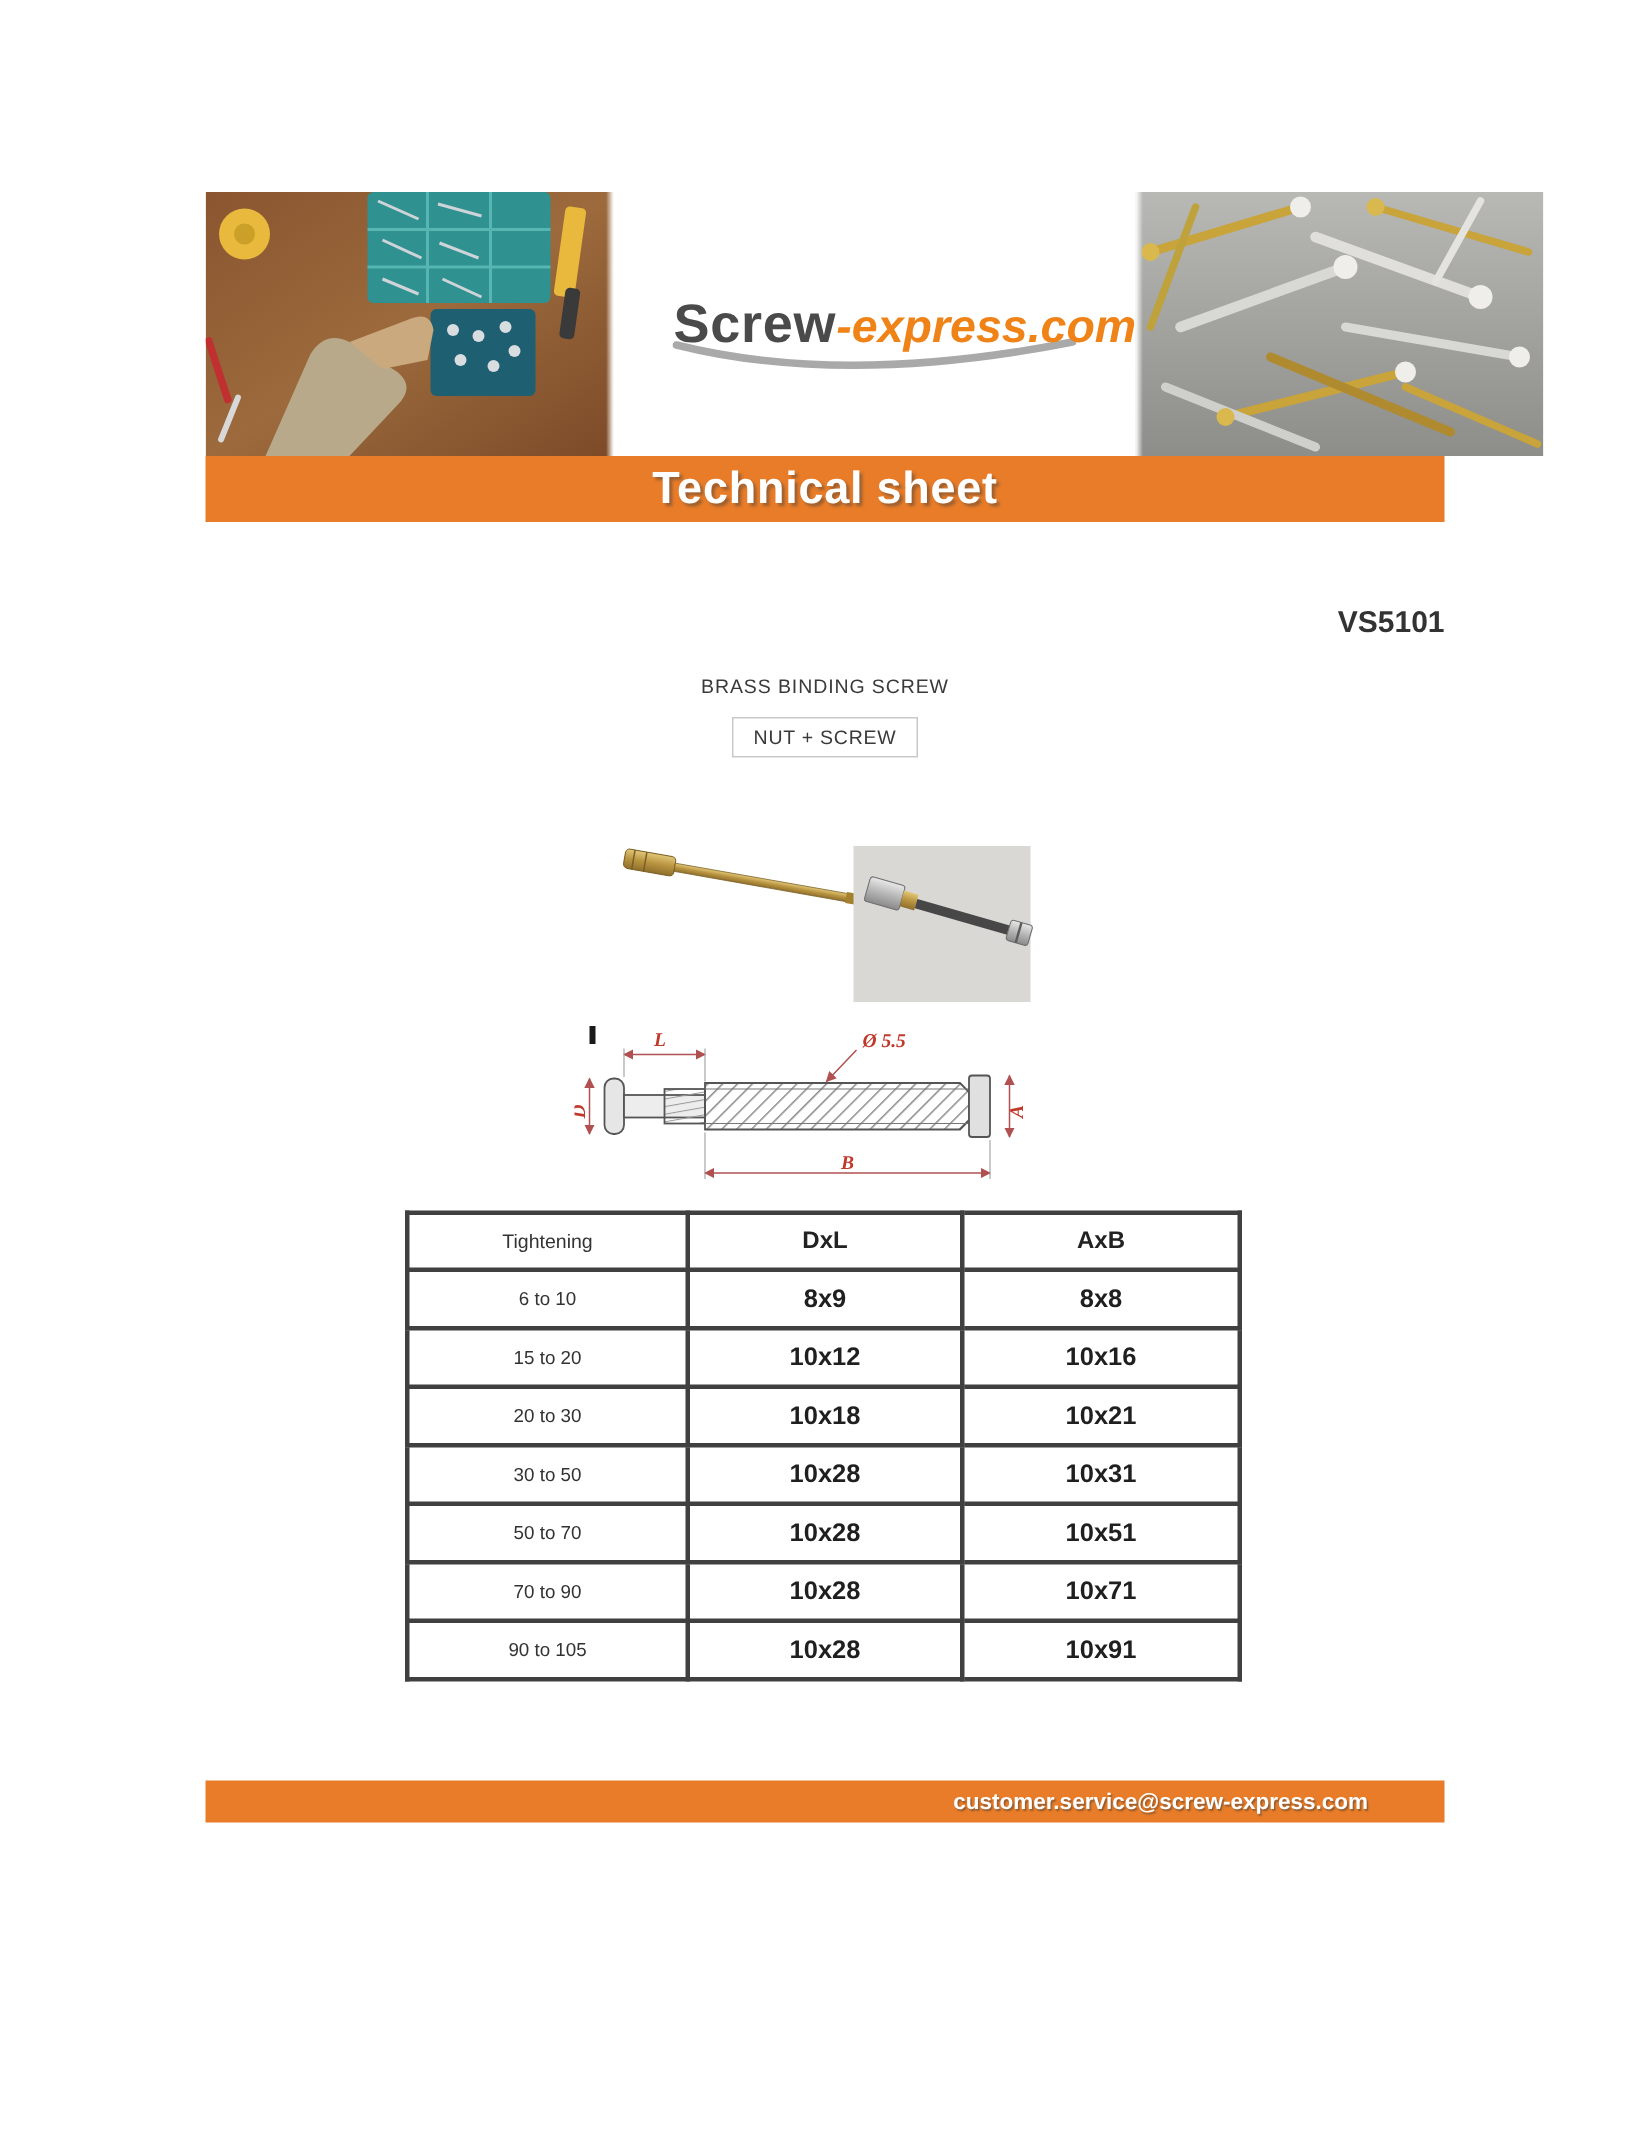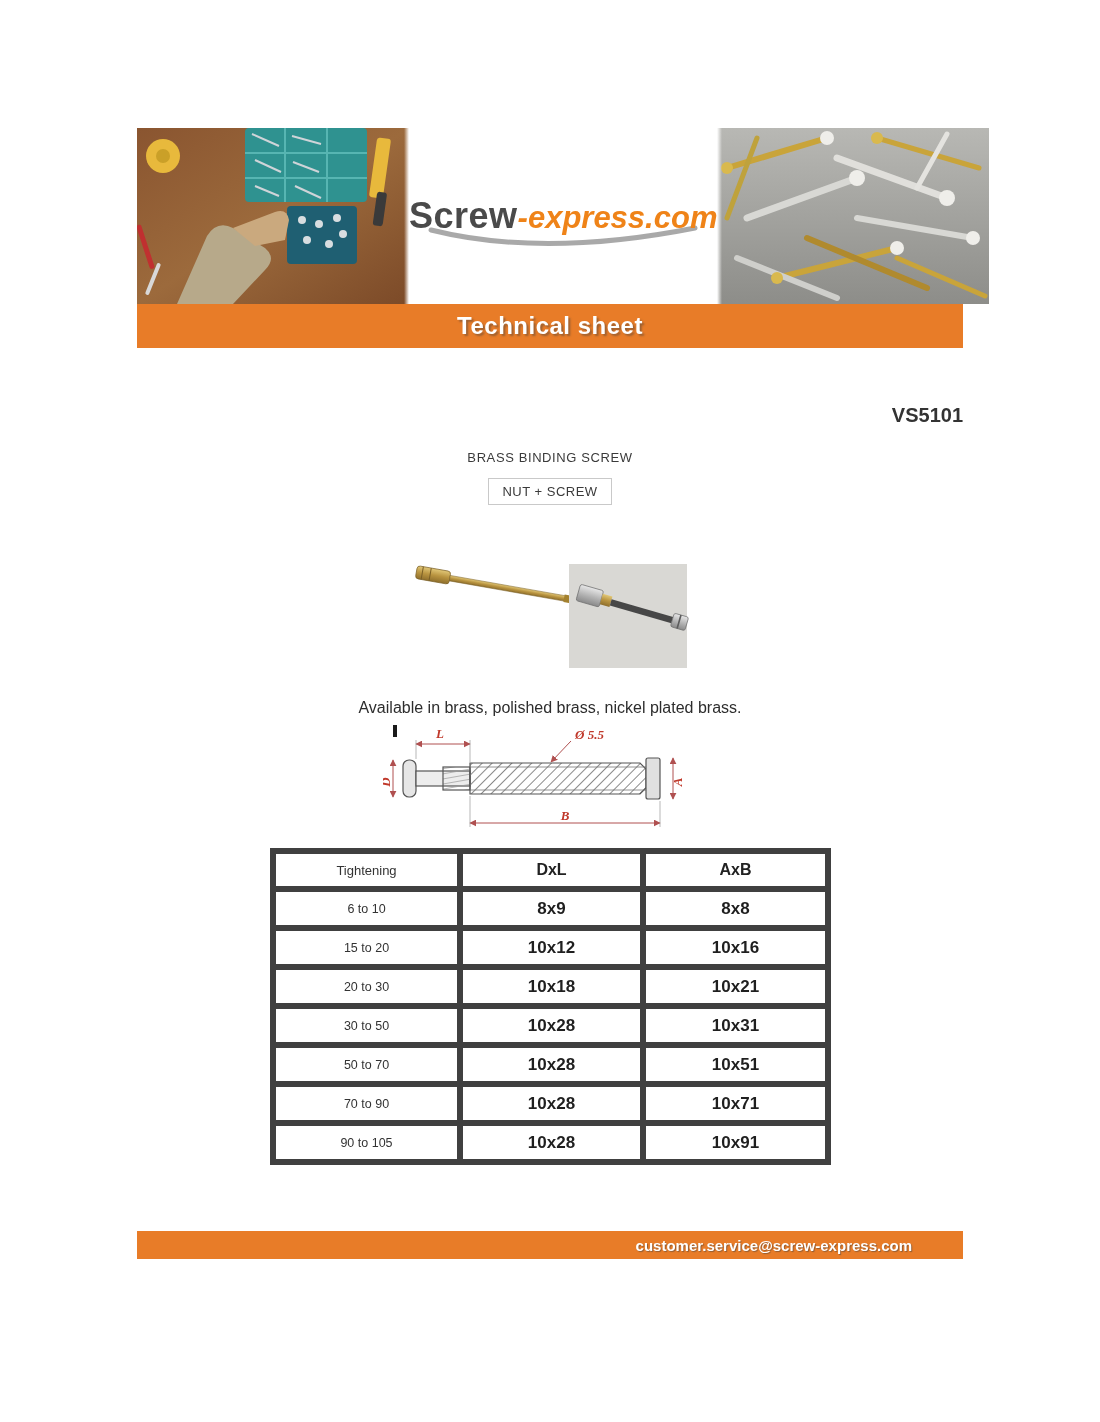--- a/index.html
+++ b/index.html
@@ -9,33 +9,33 @@
     font-family:"Liberation Sans", sans-serif; color:#3c3c3c;
     overflow:hidden;
   }
   .sheet { position:absolute; left:137px; top:128px; width:826px; }
 
   
   .banner { display:flex; height:176px; width:100%; }
   .photo { width:272px; height:176px; position:relative; overflow:hidden; flex:0 0 auto; }
   .photo svg { display:block; width:100%; height:100%; }
   .logo-area { flex:1 1 auto; background:#fff; position:relative;
-    display:flex; flex-direction:column; align-items:center; justify-content:center; }
+    display:flex; flex-direction:column; align-items:center; justify-content:center;padding-left:40px; }
   .logo-line { white-space:nowrap; line-height:1; position:relative; z-index:2; }
   .logo-main { font-size:36px; font-weight:bold; color:#4a4a4a; letter-spacing:.5px; }
   .logo-accent { font-size:31px; font-weight:bold; font-style:italic; color:var(--logo-orange,#EF8318); }
   .swoosh { position:absolute; left:50%; transform:translateX(-50%); top:96px; width:280px; height:30px; z-index:1; }
 
   
   .orange-bar {
     height:44px; background:var(--accent-orange,#E87C28);
     display:flex; align-items:center; justify-content:center;
   }
   .orange-bar .bar-title {
-    color:#fff; font-size:24px; font-weight:bold; letter-spacing:.5px;
+    color:#fff; font-size:30px; font-weight:bold; letter-spacing:.5px;
     text-shadow:2px 2px 2px rgba(60,60,60,.45);
   }
   .footer-bar {
     margin-top:66px; height:28px; background:var(--accent-orange,#E87C28);
     display:flex; align-items:center; justify-content:flex-end; padding-right:51px;
   }
   .footer-bar .email {
     color:#fff; font-size:15px; font-weight:bold;
     text-shadow:1px 1px 1px rgba(60,60,60,.5);
   }
@@ -59,21 +59,21 @@
   
   .diagram { margin:6px 0 0 246px; width:302px; height:112px; }
   .diagram svg { display:block; width:100%; height:100%; }
   .dim-label { fill:var(--dim-red,#C0392B); font-family:"Liberation Serif", serif; font-style:italic; font-size:13px; font-weight:bold; }
 
   
   .spec-table {
     margin:13px 0 0 133px; width:555px; border-collapse:collapse; table-layout:fixed;
   }
   .spec-table th, .spec-table td {
-    border:6px solid #404040; text-align:center; vertical-align:middle; background:#fff;
+    border:3px solid #404040; text-align:center; vertical-align:middle; background:#fff;
   }
   .spec-table col.c-tight { width:187px; }
   .spec-table col.c-dxl { width:183px; }
   .spec-table col.c-axb { width:185px; }
   .spec-table thead th { height:38px; }
   .spec-table tbody td { height:39px; }
   .th-tight { font-size:13px; font-weight:normal; color:#333; }
   .th-val { font-size:16px; font-weight:bold; color:#222; }
   .cell-tight { font-size:12.5px; color:#333; }
   .cell-val { font-size:17px; font-weight:bold; color:#1f1f1f; }
@@ -222,21 +222,20 @@
       <g transform="rotate(16 220 55)">
         <rect x="168" y="42" width="24" height="17" rx="2" fill="url(#silver)" stroke="#6e6e6e" stroke-width="0.7"></rect>
         <rect x="192" y="45" width="10" height="11" fill="url(#brass)"></rect>
         <rect x="202" y="48" width="64" height="6.5" fill="#474747"></rect>
         <rect x="266" y="44" width="15" height="14" rx="2" fill="url(#silver)" stroke="#6e6e6e" stroke-width="0.7"></rect>
         <line x1="273" y1="44" x2="273" y2="58" stroke="#5c5c5c" stroke-width="1.6"></line>
       </g>
     </svg>
   </div>
 
-  <div class="availability">Available in brass, polished brass, nickel plated brass.</div>
 
   <div class="diagram">
     <svg viewBox="0 0 302 112">
       <defs>
         <pattern id="hatch" width="7" height="7" patternTransform="rotate(45)" patternUnits="userSpaceOnUse">
           <line x1="0" y1="0" x2="0" y2="7" stroke="#8a8a8a" stroke-width="2"></line>
         </pattern>
         <pattern id="hatch2" width="5" height="5" patternTransform="rotate(80)" patternUnits="userSpaceOnUse">
           <line x1="0" y1="0" x2="0" y2="5" stroke="#9a9a9a" stroke-width="1.4"></line>
         </pattern>

